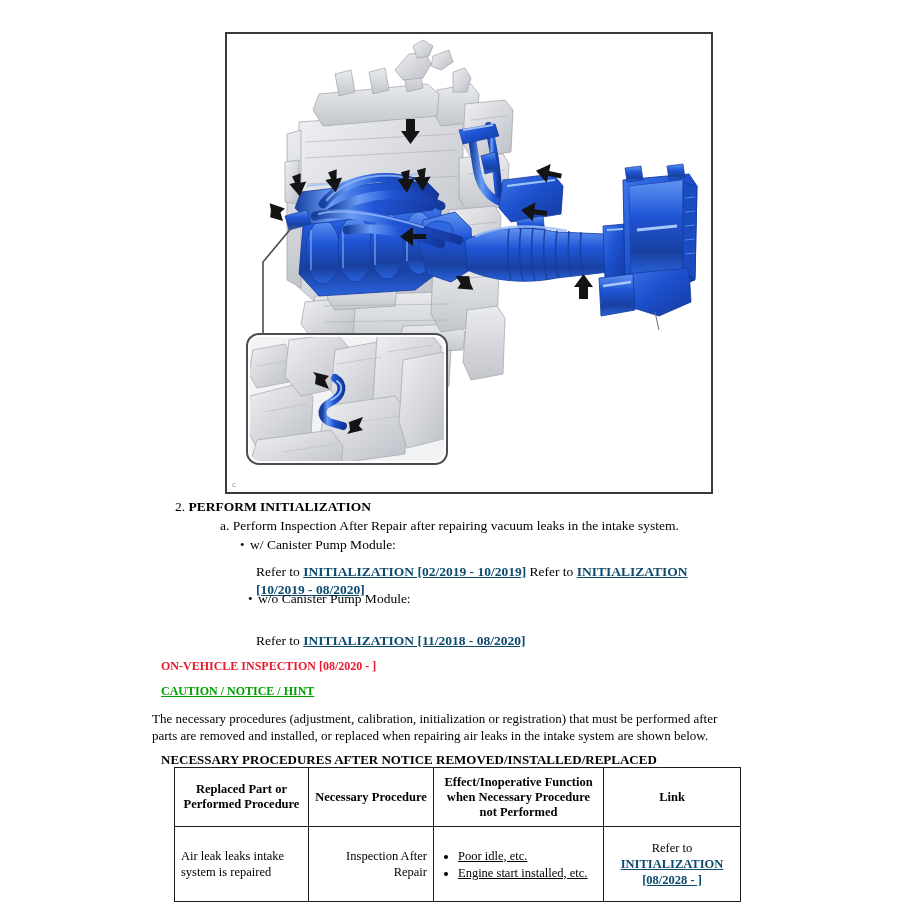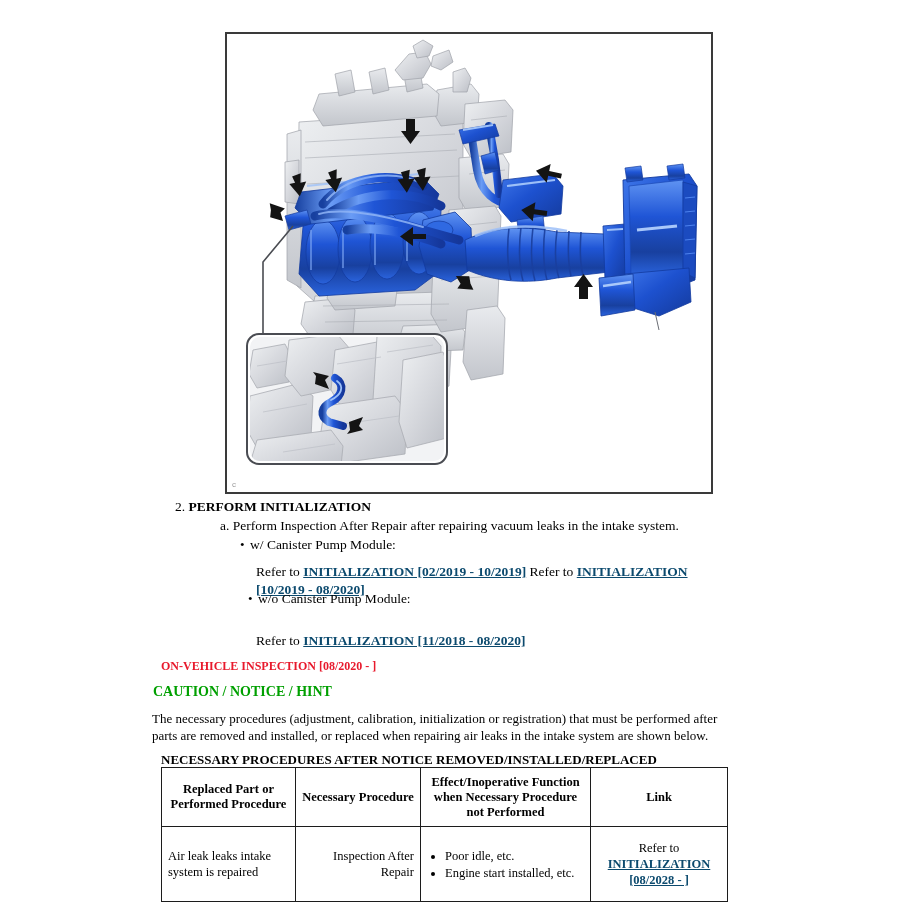--- a/index.html
+++ b/index.html
@@ -105,26 +105,27 @@
     left: 161px;
     top: 659px;
     font-size: 12px;
     font-weight: bold;
     color: #e8192c;
     white-space: nowrap;
     font-family: Liberation Serif, serif;
   }
   .green-note {
     position: absolute;
-    left: 153px;
+    left: 161px;
     top: 684px;
-    font-size: 14px;
+    font-size: 12px;
     font-weight: bold;
     color: #00a000;
     white-space: nowrap;
+    text-decoration: underline;
   }
   .para {
     position: absolute;
     left: 152px;
     top: 710px;
     width: 566px;
     font-size: 13px;
     line-height: 17px;
   }
   .table-caption {
@@ -132,21 +133,21 @@
     left: 161px;
     top: 752px;
     font-size: 13px;
     font-weight: bold;
     white-space: nowrap;
   }
 
   
   table.nec {
     position: absolute;
-    left: 161px;
+    left: 174px;
     top: 767px;
     width: 566px;
     border-collapse: collapse;
     table-layout: fixed;
     font-size: 12.5px;
   }
   table.nec th,
   table.nec td {
     border: 1px solid #1c1c1c;
     vertical-align: middle;
@@ -171,21 +172,21 @@
   td.cell-part { text-align: left; }
   td.cell-proc { text-align: right; }
   td.cell-effect { text-align: left; padding-left: 4px; }
   td.cell-link  { text-align: center; line-height: 15px; }
 
   ul.cell-list {
     margin: 0;
     padding-left: 18px;
     list-style-type: disc;
   }
-  ul.cell-list li { margin: 1px 0; }
+  ul.cell-list li { margin: 1px 0; text-decoration: underline; }
 </style>
 </head>
 <body>
 
 <div class="figure-frame">
   <div class="figure-inner">
     <svg class="figure-svg" viewBox="0 0 484 458" preserveAspectRatio="none">
       <defs>
         <linearGradient id="gBlue" x1="0" y1="0" x2="0" y2="1">
           <stop offset="0%" stop-color="#5f93f2"></stop>

